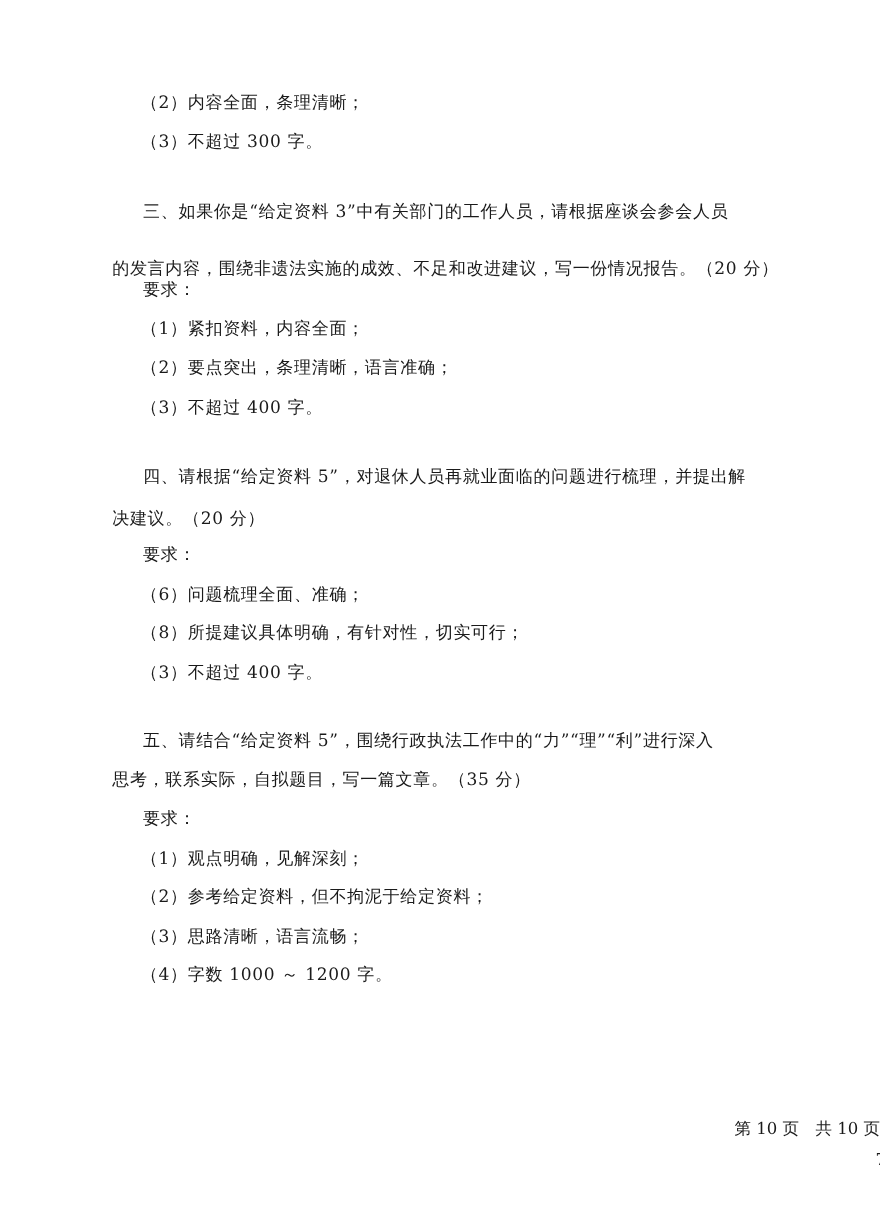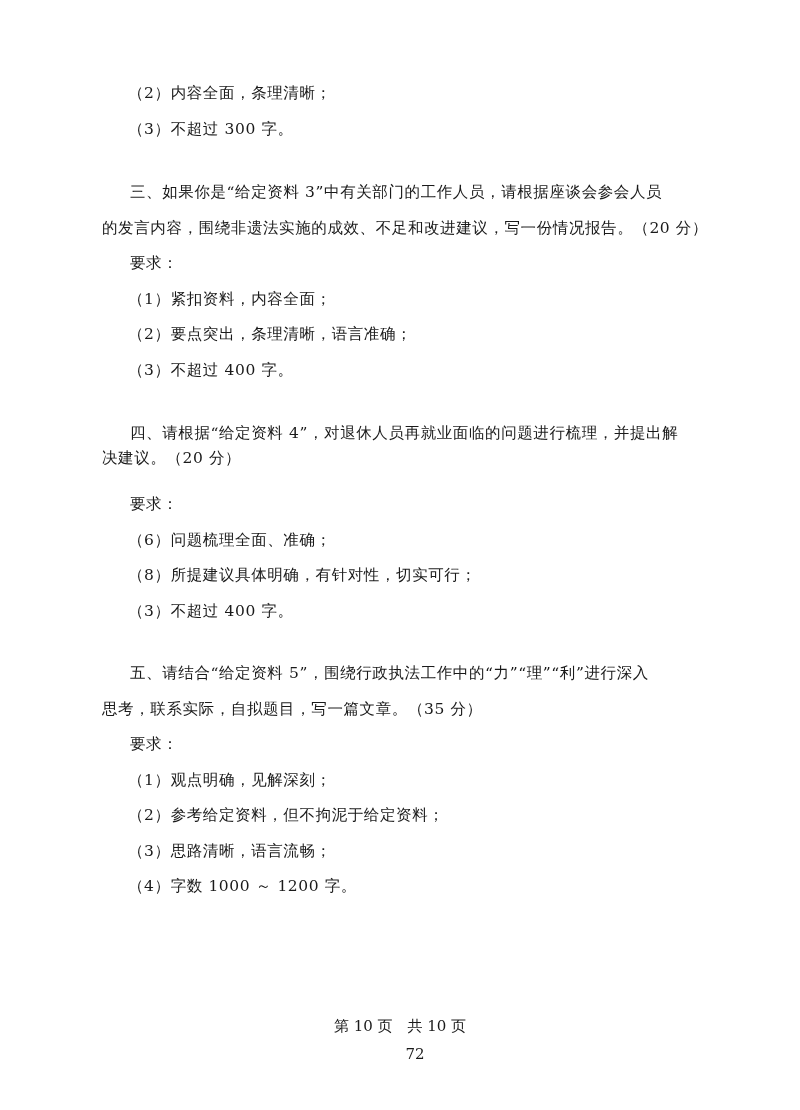--- a/index.html
+++ b/index.html
@@ -6,44 +6,44 @@
   body {
     width: 800px; height: 1110px; position: relative; overflow: hidden;
     font-family: "DejaVu Serif", "Liberation Serif", serif;
     color: #1a1a1a;
   }
   .page { position: absolute; left: 0; top: 0; width: 649px; height: 1110px; }
   .line {
     position: absolute; font-size: 15.5px; line-height: 20px; white-space: nowrap;
     letter-spacing: 0.6px;
   }
-  .footer { position: absolute; width: 800px; text-align: center; font-size: 15px; }
+  .footer { position: absolute; width: 800px; text-align: right; font-size: 15px; }
 </style>
 </head>
 <body>
 
 <div class="page">
 
   <div>
     <div class="line" style="left:128px; top:83px;">（2）内容全面，条理清晰；</div>
     <div class="line" style="left:128px; top:119px;">（3）不超过 300 字。</div>
   </div>
 
   <div>
     <div class="line" style="left:130px; top:182px;">三、如果你是“给定资料 3”中有关部门的工作人员，请根据座谈会参会人员</div>
-    <div class="line" style="left:102px; top:218px;text-align:center;">的发言内容，围绕非遗法实施的成效、不足和改进建议，写一份情况报告。（20 分）</div>
+    <div class="line" style="left:102px; top:234px;text-align:center;">的发言内容，围绕非遗法实施的成效、不足和改进建议，写一份情况报告。（20 分）</div>
     <div class="line" style="left:130px; top:253px;">要求：</div>
     <div class="line" style="left:128px; top:289px;">（1）紧扣资料，内容全面；</div>
     <div class="line" style="left:128px; top:324px;">（2）要点突出，条理清晰，语言准确；</div>
     <div class="line" style="left:128px; top:360px;">（3）不超过 400 字。</div>
   </div>
 
   <div>
-    <div class="line" style="left:130px; top:423px;">四、请根据“给定资料 4”，对退休人员再就业面临的问题进行梳理，并提出解</div>
-    <div class="line" style="left:102px; top:448px;">决建议。（20 分）</div>
+    <div class="line" style="left:130px; top:423px;">四、请根据“给定资料 5”，对退休人员再就业面临的问题进行梳理，并提出解</div>
+    <div class="line" style="left:102px; top:461px;">决建议。（20 分）</div>
     <div class="line" style="left:130px; top:494px;">要求：</div>
     <div class="line" style="left:128px; top:530px;">（6）问题梳理全面、准确；</div>
     <div class="line" style="left:128px; top:565px;">（8）所提建议具体明确，有针对性，切实可行；</div>
     <div class="line" style="left:128px; top:601px;">（3）不超过 400 字。</div>
   </div>
 
   <div>
     <div class="line" style="left:130px; top:663px;">五、请结合“给定资料 5”，围绕行政执法工作中的“力”“理”“利”进行深入</div>
     <div class="line" style="left:102px; top:699px;">思考，联系实际，自拟题目，写一篇文章。（35 分）</div>
     <div class="line" style="left:130px; top:734px;">要求：</div>

